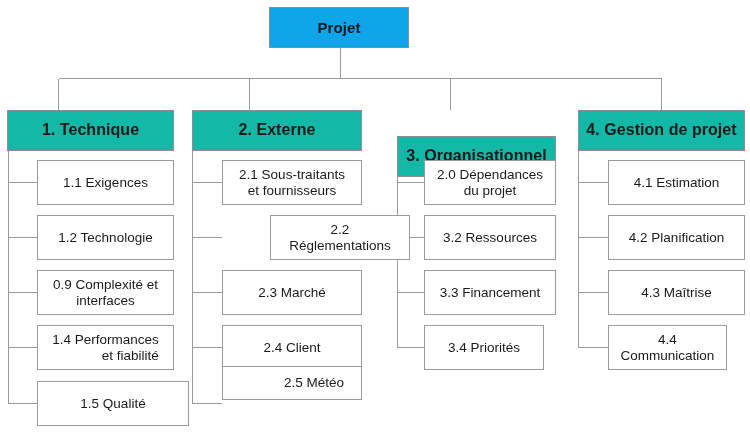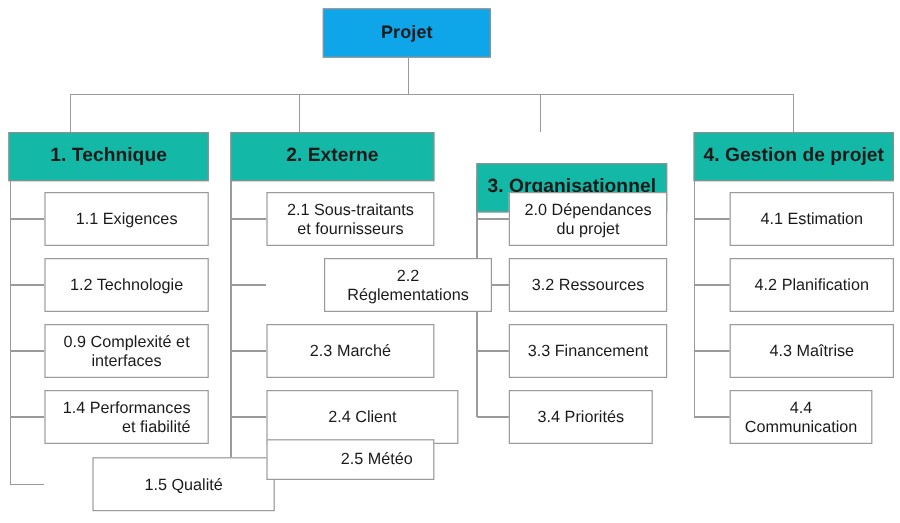--- a/index.html
+++ b/index.html
@@ -123,39 +123,39 @@
     <span class="node-label">1.2 Technologie</span>
   </div>
   <div class="node node-leaf" style="left:37px; top:270px; width:137px; height:45px;">
     <span class="node-label">0.9 Complexité et
 interfaces</span>
   </div>
   <div class="node node-leaf" style="left:37px; top:325px; width:137px; height:45px;text-align:right;">
     <span class="node-label">1.4 Performances
 et fiabilité</span>
   </div>
-  <div class="node node-leaf" style="left:37px; top:381px; width:152px; height:45px;margin-left:40px;">
+  <div class="node node-leaf" style="left:37px; top:381px; width:152px; height:45px;">
     <span class="node-label">1.5 Qualité</span>
   </div>
 
   <div class="node node-category" style="left:192px; top:110px; width:170px; height:41px;">
     <span class="node-label">2. Externe</span>
   </div>
   <div class="node node-leaf" style="left:222px; top:160px; width:140px; height:45px;">
     <span class="node-label">2.1 Sous-traitants
 et fournisseurs</span>
   </div>
   <div class="node node-leaf" style="left:222px; top:215px; width:140px; height:45px;margin-left:48px;">
     <span class="node-label">2.2
 Réglementations</span>
   </div>
   <div class="node node-leaf" style="left:222px; top:270px; width:140px; height:45px;">
     <span class="node-label">2.3 Marché</span>
   </div>
-  <div class="node node-leaf" style="left:222px; top:325px; width:160px; height:45px;">
+  <div class="node node-leaf" style="left:222px; top:325px; width:140px; height:45px;">
     <span class="node-label">2.4 Client</span>
   </div>
   <div class="node node-leaf" style="left:222px; top:366px; width:140px; height:34px;padding-left:44px;">
     <span class="node-label">2.5 Météo</span>
   </div>
 
   <div class="node node-category" style="left:397px; top:110px; width:159px; height:41px;margin-top:26px;">
     <span class="node-label">3. Organisationnel</span>
   </div>
   <div class="node node-leaf" style="left:424px; top:160px; width:132px; height:45px;">

